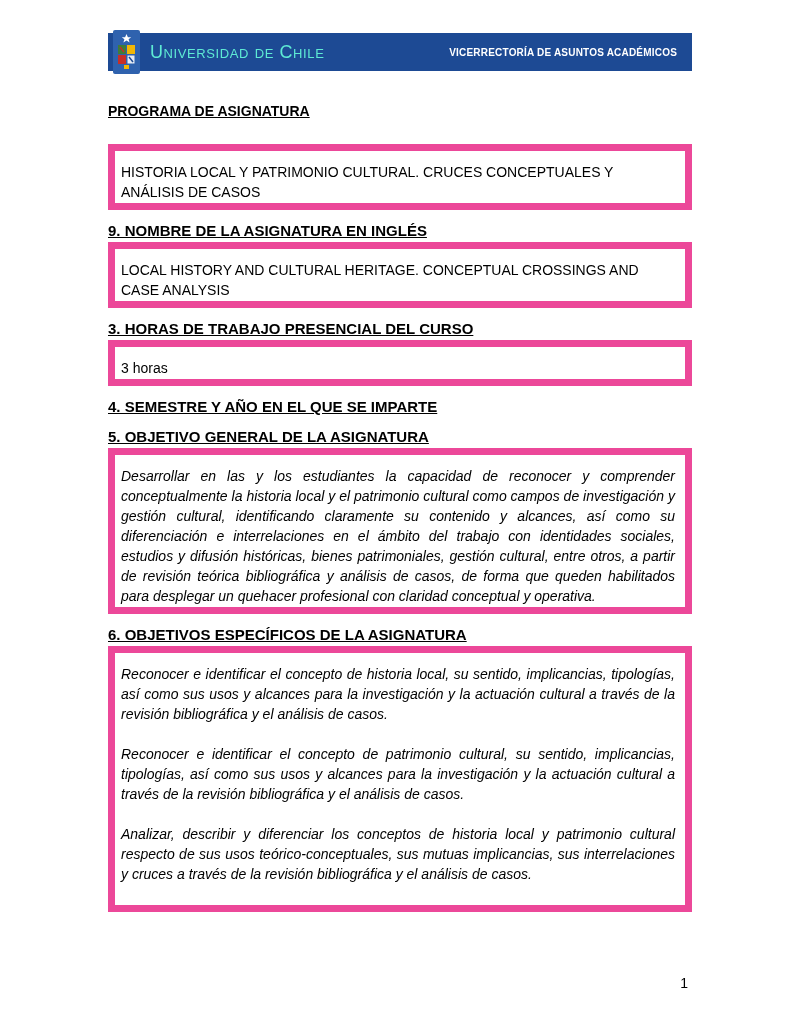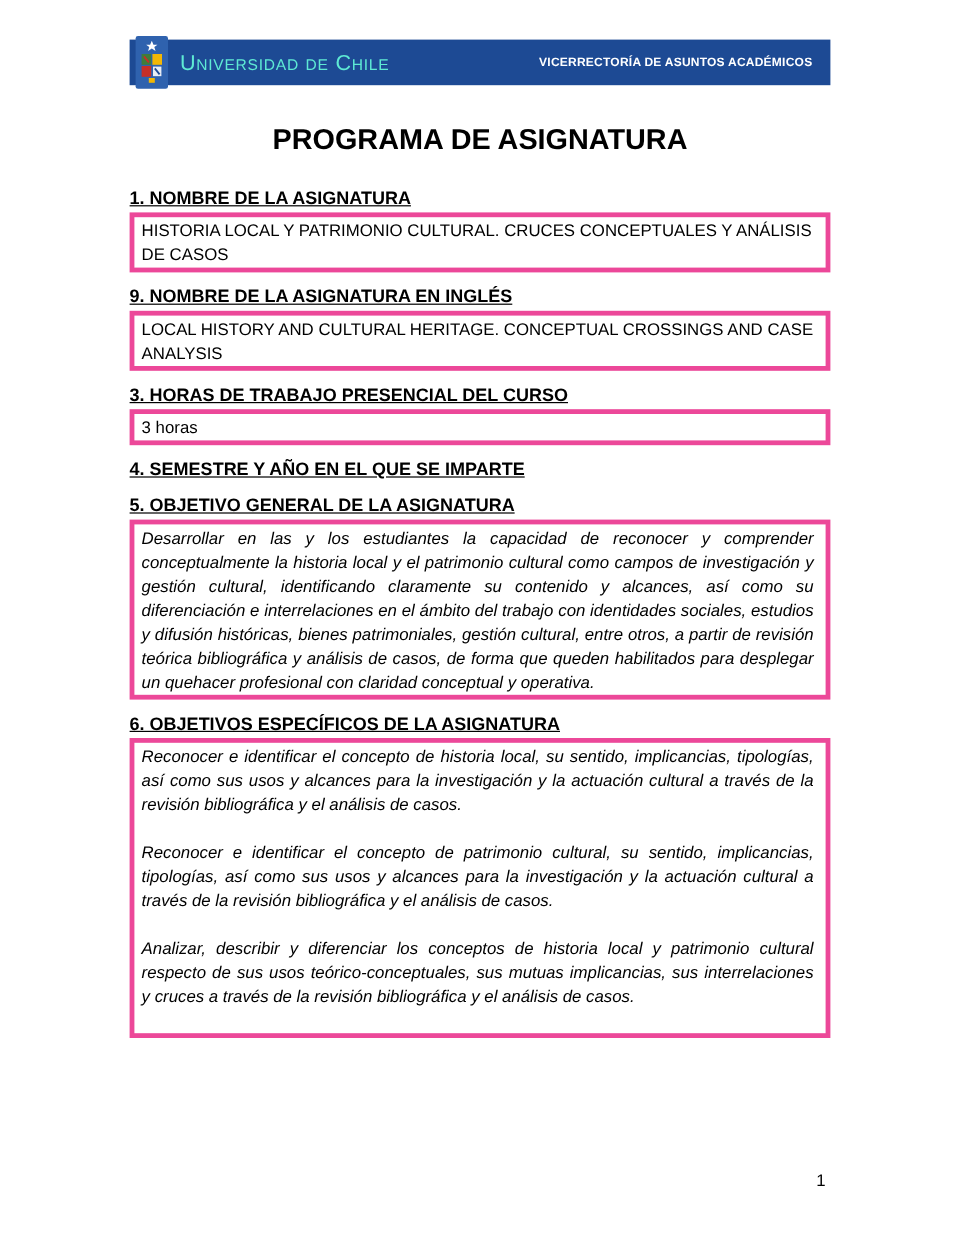--- a/index.html
+++ b/index.html
@@ -47,38 +47,39 @@
     position: absolute;
     right: 15px;
     color: #ffffff;
     font-size: 10px;
     font-weight: 700;
     letter-spacing: 0.2px;
   }
 
   
   .doc-title {
-    text-align: center;
-    font-size: 24px;
+    text-align: left;
+    font-size: 14px;
     font-weight: 700;
+    text-decoration: underline;
     margin: 32px 0 25px 0;
   }
 
   
   .section { margin-bottom: 11px; }
   .section-heading {
     font-size: 15px;
     font-weight: 700;
     text-decoration: underline;
     margin: 0 0 2px 0;
     line-height: 19px;
   }
   .box {
-    border: 4px solid #ec4899;
-    padding: 1px 10px 1px 6px;
+    border: 7px solid #ec4899;
+    padding: 11px 10px 1px 6px;
     font-size: 14px;
     line-height: 20px;
   }
   .box p { margin: 0; }
   .box.italic-justify p {
     font-style: italic;
     text-align: justify;
   }
   .box.multi p:not(:last-child) { margin-bottom: 20px; }
   .box.multi p:last-child { margin-bottom: 20px; }
@@ -111,21 +112,20 @@
           <rect x="9" y="33" width="5" height="4" fill="#f2b705"></rect>
         </svg>
       </span>
       <span class="university-name">Universidad de Chile</span>
       <span class="office-name">VICERRECTORÍA DE ASUNTOS ACADÉMICOS</span>
     </div>
 
     <div class="doc-title">PROGRAMA DE ASIGNATURA</div>
 
     <div class="section">
-      <h2 class="section-heading">1. NOMBRE DE LA ASIGNATURA</h2>
       <div class="box">
         <p>HISTORIA LOCAL Y PATRIMONIO CULTURAL. CRUCES CONCEPTUALES Y ANÁLISIS DE CASOS</p>
       </div>
     </div>
 
     <div class="section">
       <h2 class="section-heading">9. NOMBRE DE LA ASIGNATURA EN INGLÉS</h2>
       <div class="box">
         <p>LOCAL HISTORY AND CULTURAL HERITAGE. CONCEPTUAL CROSSINGS AND CASE ANALYSIS</p>
       </div>

